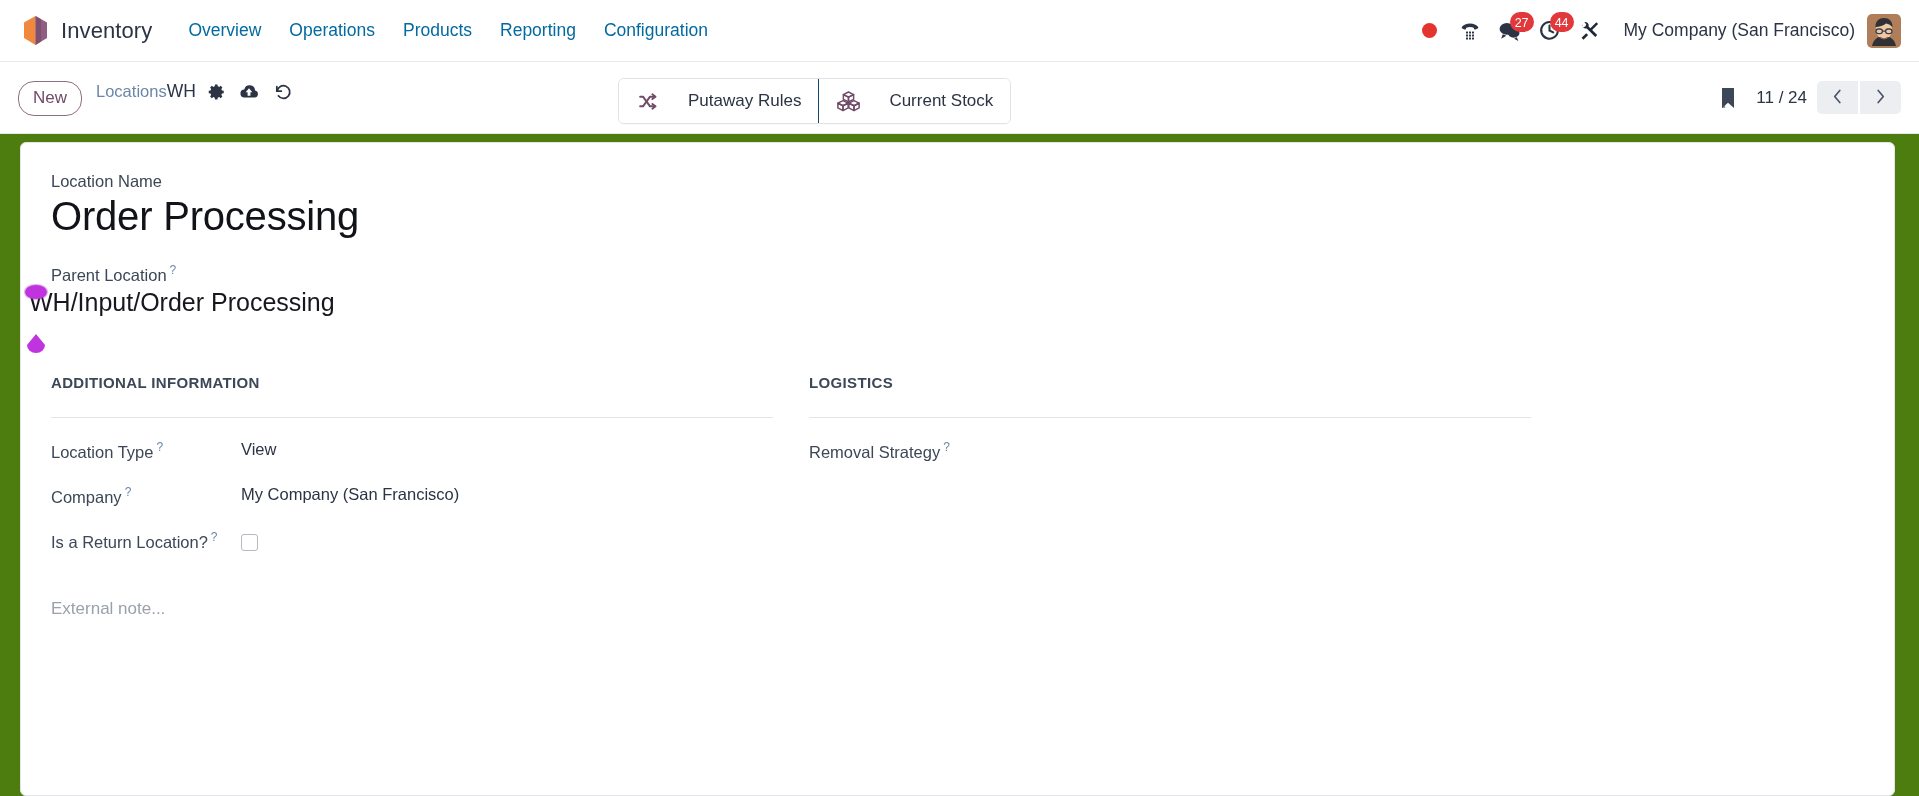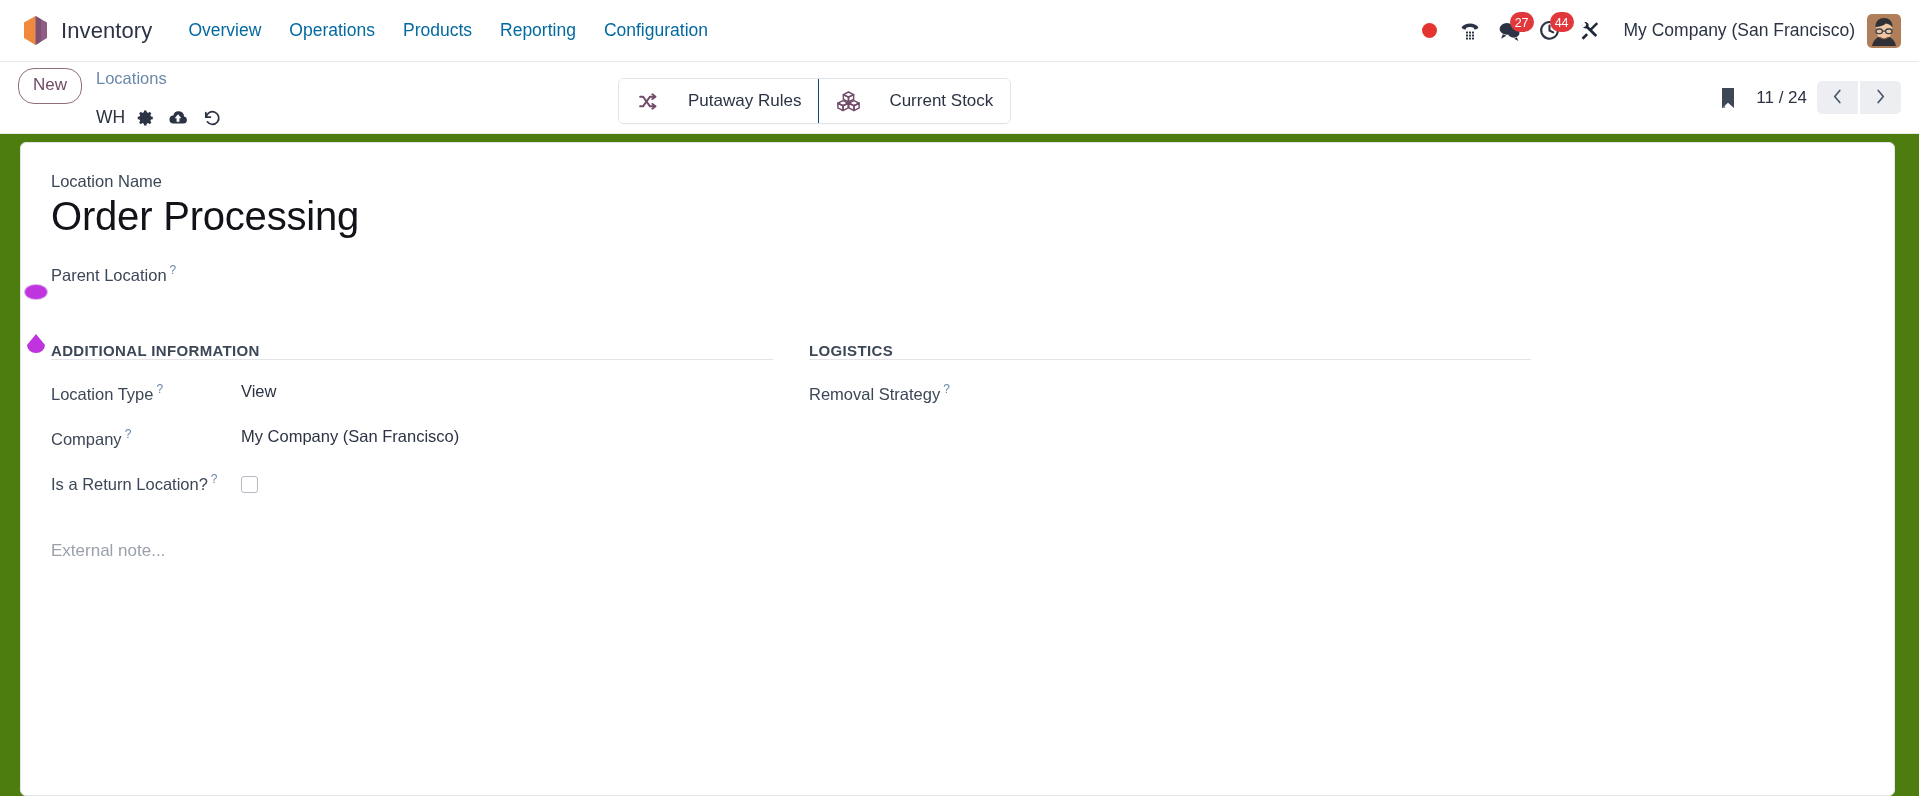--- a/index.html
+++ b/index.html
@@ -107,21 +107,21 @@
     background: #fff;
     color: #714b67;
     font-size: 17px;
     border-radius: 16px;
     padding: 7px 14px 8px;
     cursor: pointer;
     font-family: "Liberation Sans", sans-serif;
     line-height: 1.1;
     margin-top: 2px;
   }
-  .breadcrumb { display: flex; flex-direction: column; gap: 18px; padding-top: 2px; }
+  .breadcrumb { display: flex; flex-direction: row; gap: 0; padding-top: 2px; }
   .bc-parent {
     font-size: 16.5px;
     color: #6b87a8;
     cursor: pointer;
     line-height: 1.25;
   }
   .bc-row { display: flex; align-items: center; gap: 12px; }
   .bc-current {
     font-size: 17.5px;
     color: #2b3344;
@@ -221,21 +221,21 @@
     display: flex;
     gap: 36px;
     margin-top: 56px;
   }
   .group { width: 722px; }
   .group-title {
     font-size: 15px;
     font-weight: bold;
     color: #3c4757;
     letter-spacing: .35px;
-    padding-bottom: 0;
+    padding-bottom: 26px;
     border-bottom: 1px solid #e3e5e9;
   }
   .rows { padding-top: 20px; }
   .frow {
     display: flex;
     align-items: flex-start;
     min-height: 45px;
   }
   .fl {
     width: 190px;
@@ -465,20 +465,21 @@
 
 <div class="page-bg">
   <div class="sheet">
 
     <div class="field-label-sm">Location Name</div>
     <div class="title-value">Order Processing</div>
 
     <div class="field-label-sm">
       <span>Parent Location</span><span class="help-mark">?</span>
     </div>
+    <div class="parent-value">WH/Input/Order Processing</div>
 
     <span class="marker marker-ellipse"></span>
     <span class="marker marker-drop">
       <svg width="22" height="20" viewBox="0 0 22 20">
         <path d="M11 1 L20 12 A9 8 0 0 1 2 12 Z" fill="#c034e0"></path>
       </svg>
     </span>
 
     <div class="groups">
 

